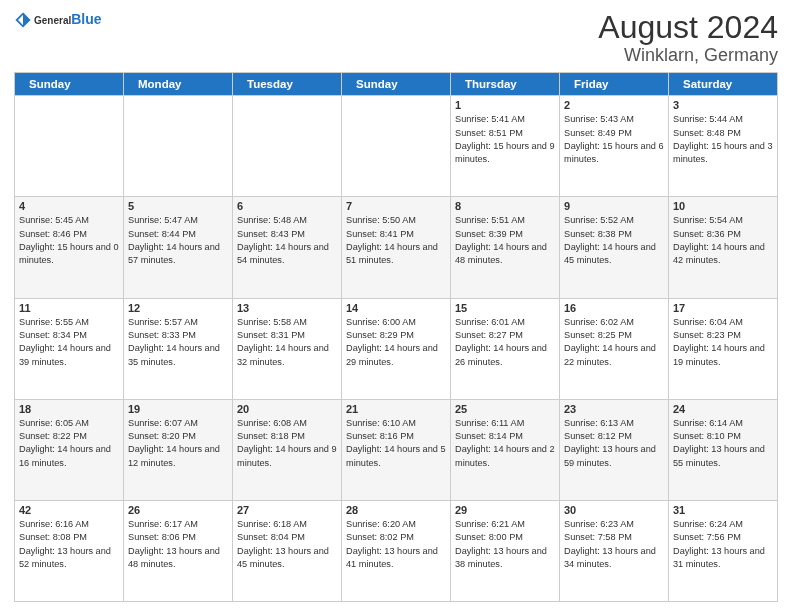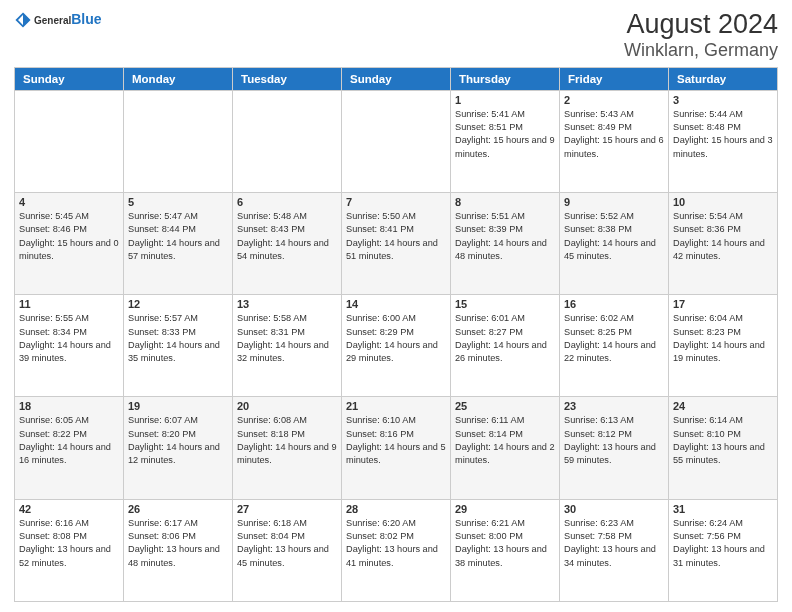--- a/index.html
+++ b/index.html
@@ -30,40 +30,40 @@
     }
     .logo-icon {
       width: 18px;
       height: 18px;
       margin-top: 1px;
     }
     .title-block {
       text-align: right;
     }
     .calendar-title {
-      font-size: 27px;
+      font-size: 32px;
       font-weight: normal;
       color: #333;
       line-height: 1.1;
     }
     .calendar-subtitle {
       font-size: 18px;
       color: #555;
     }
     .calendar-table {
       width: 100%;
       border-collapse: collapse;
       flex: 1;
     }
     .calendar-table th {
       background-color: #2275c3;
       color: #fff;
       font-size: 11.5px;
       font-weight: bold;
-      padding: 5px 8px;
+      padding: 5px 14px;
       text-align: left;
       border: 1px solid #ccc;
     }
     .calendar-table td {
       border: 1px solid #ccc;
       vertical-align: top;
       padding: 3px 4px;
       font-size: 9.2px;
       color: #333;
       width: calc(100%/7);

